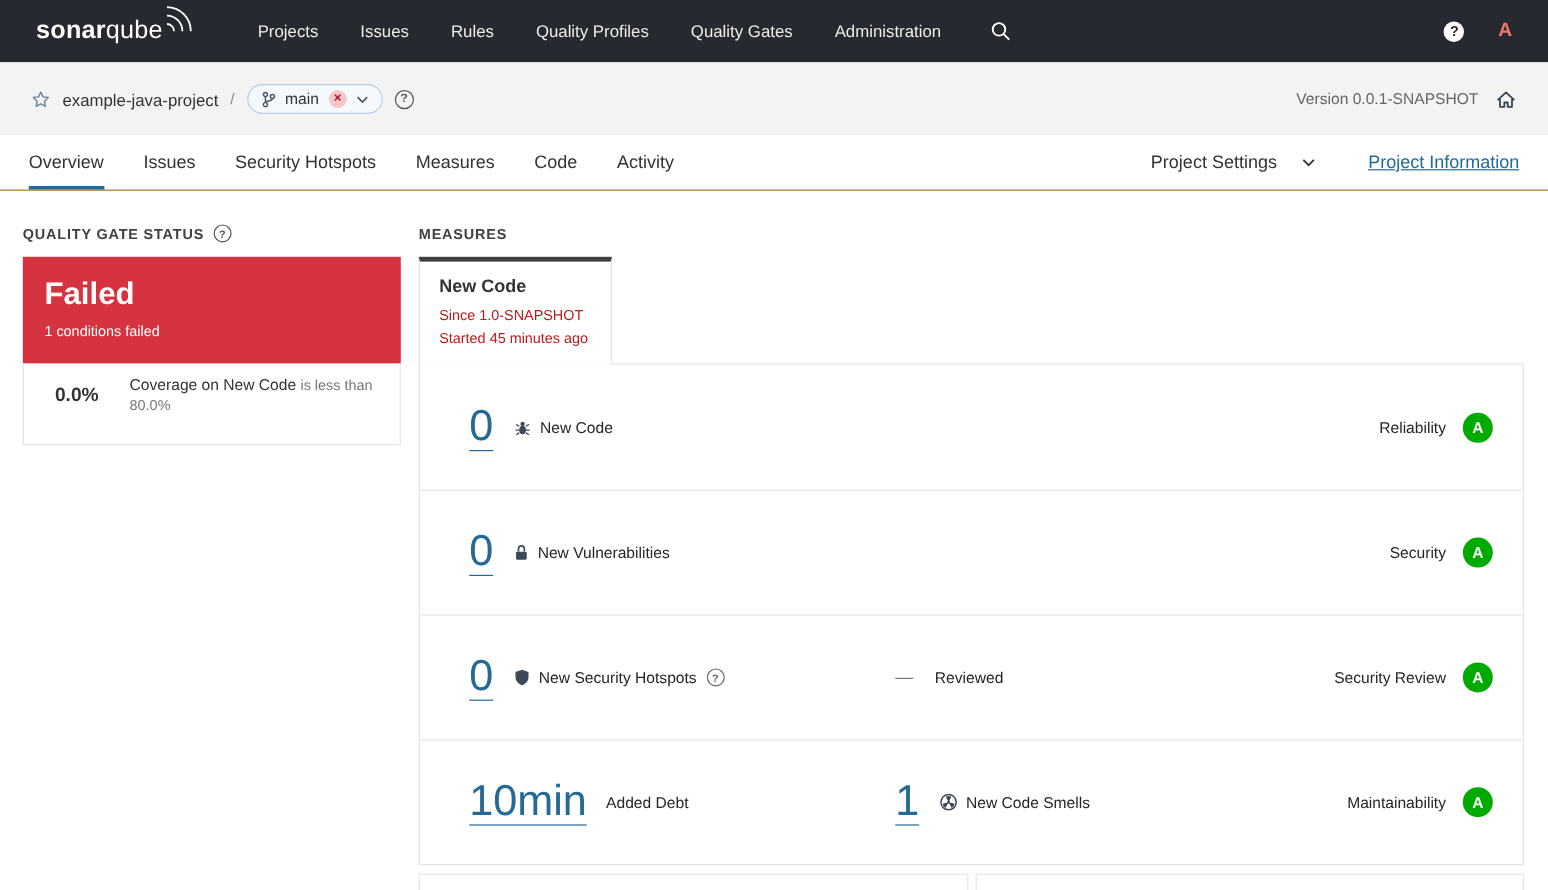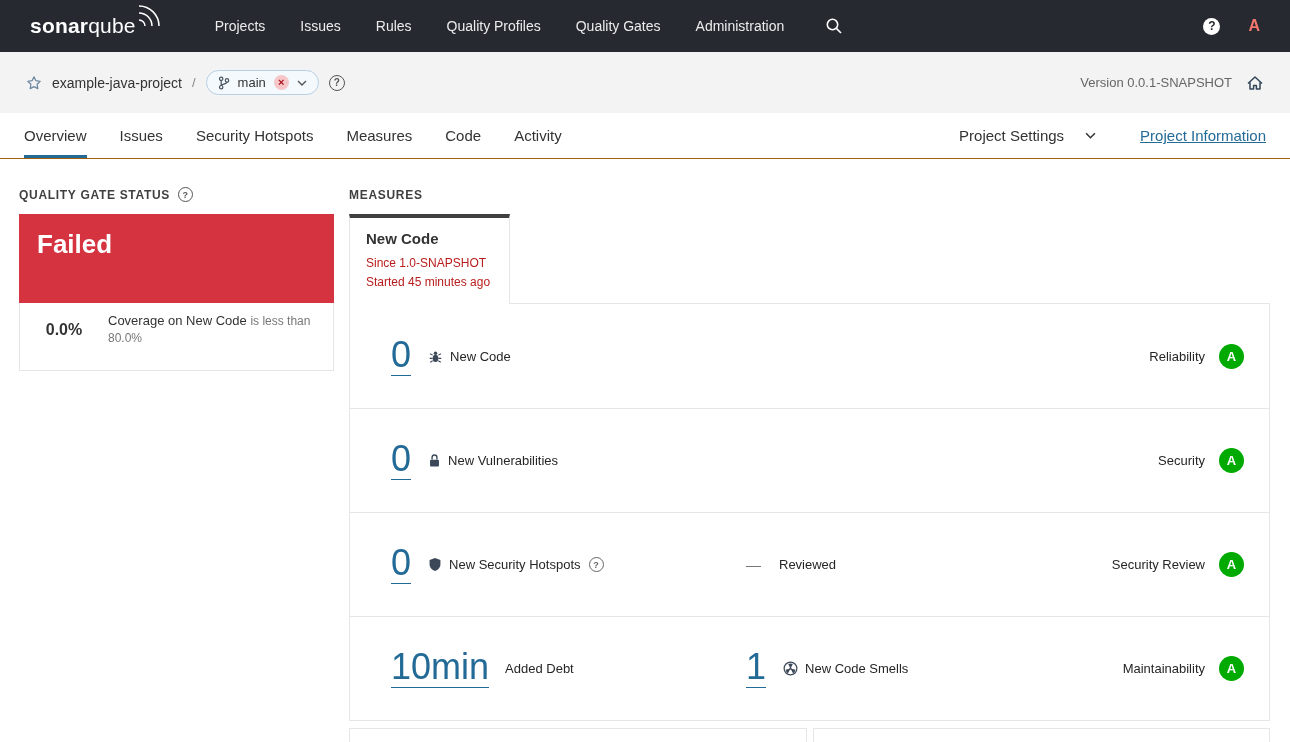--- a/index.html
+++ b/index.html
@@ -170,20 +170,21 @@
 
 <div class="content">
 
   <div class="left-col">
     <div class="section-heading">
       <span>QUALITY GATE STATUS</span>
       <span class="help-sm" style="width:15px;height:15px;font-size:9px;">?</span>
     </div>
     <div class="qg-failed">
       <div class="qg-status">Failed</div>
+      <div class="qg-sub">1 conditions failed</div>
     </div>
     <div class="qg-condition">
       <div class="qg-value">0.0%</div>
       <div class="qg-text">
         <span>Coverage on New Code</span>
         <span class="muted">is less than 80.0%</span>
       </div>
     </div>
   </div>
 

